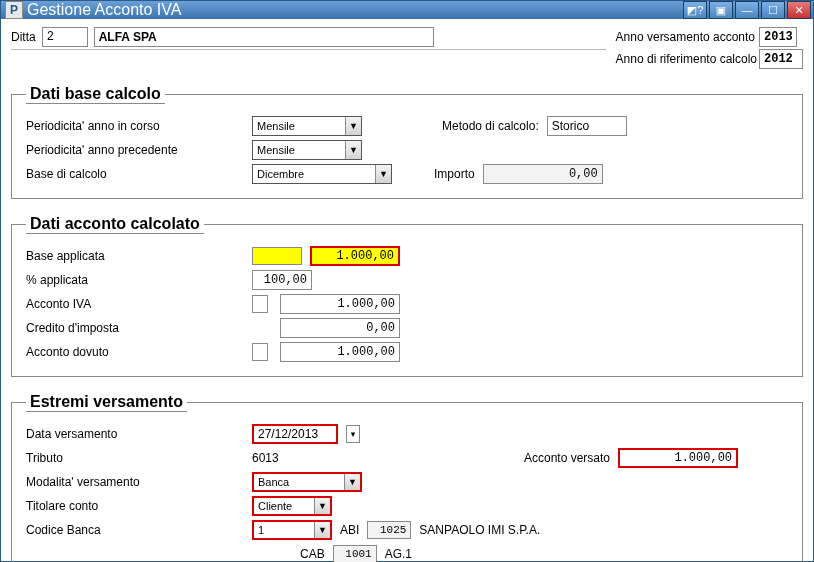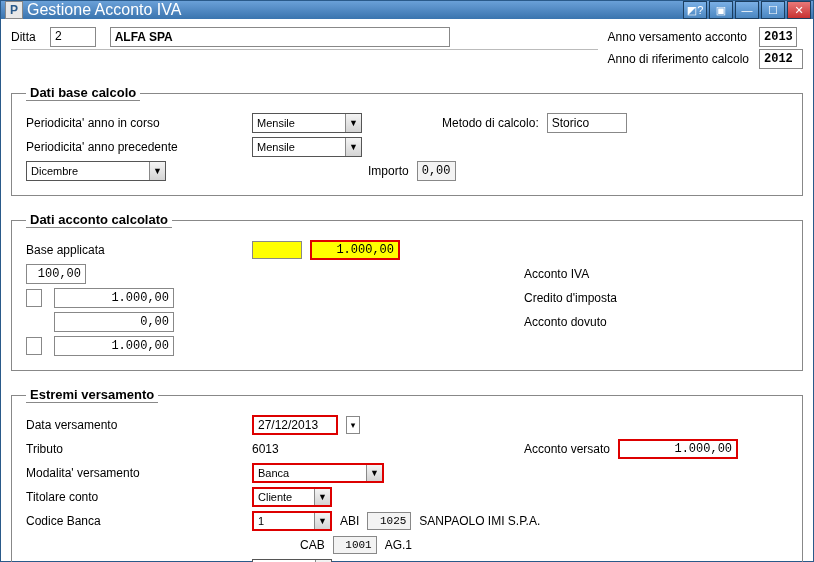--- a/index.html
+++ b/index.html
@@ -58,29 +58,29 @@
   }
   .toprow {
     display: flex;
     align-items: flex-start;
     gap: 10px;
     margin-bottom: 10px;
   }
   .toprow .left {
     display: flex;
     align-items: center;
-    gap: 14px;
+    gap: 6px;
     border-bottom: 1px solid #bbb;
     padding-bottom: 2px;
     flex: 1;
   }
   .toprow .right {
     display: grid;
     grid-template-columns: auto auto;
-    gap: 2px 10px;
+    gap: 2px 2px;
     align-items: center;
   }
   .lbl { font-size: 12px; }
   .field, .ro {
     border: 1px solid #888;
     background: #fff;
     height: 20px;
     padding: 1px 4px;
     font-family: inherit;
     font-size: 12px;
@@ -90,21 +90,21 @@
   .bold { font-weight: bold; }
   fieldset {
     border: 1px solid #888;
     margin: 6px 0 10px 0;
     padding: 10px 14px 12px 14px;
     position: relative;
   }
   legend {
     padding: 0 4px;
     font-weight: bold;
-    font-size: 13px;
+    font-size: 16px;
     color: #000;
     border-bottom: 1px solid #888;
   }
   .grid {
     display: grid;
     grid-template-columns: 220px 110px 60px 1fr;
     grid-auto-rows: 24px;
     align-items: center;
     column-gap: 6px;
   }
@@ -196,20 +196,21 @@
         </div>
 
         <span class="lbl">Periodicita' anno precedente</span>
         <div class="sel" style="width:110px">
           <span>Mensile</span>
           <span class="caret">▼</span>
         </div>
         <span></span>
           <span></span>
 
+        <span class="lbl">Base di calcolo</span>
         <div class="sel" style="width:140px">
           <span>Dicembre</span>
           <span class="caret">▼</span>
         </div>
         <span></span>
         <div class="row-inline">
           <span class="lbl">Importo</span>
           <span class="ro num-right" style="width:120px;background:#f3f3f3;justify-content:flex-end">0,00</span>
         </div>
       </div>
@@ -219,20 +220,21 @@
       <legend>Dati acconto calcolato</legend>
       <div class="grid2">
         <span class="lbl">Base applicata</span>
         <div class="row-inline">
           <span style="width:50px;height:18px;border:1px solid #888;background:#ffff00;display:inline-block"></span>
           <span class="ro num-right hilite-yellow" style="width:90px;justify-content:flex-end">1.000,00</span>
         </div>
         <span></span>
           <span></span>
 
+        <span class="lbl">% applicata</span>
         <span class="ro num-right" style="width:60px;justify-content:flex-end">100,00</span>
         <span></span>
           <span></span>
 
         <span class="lbl">Acconto IVA</span>
         <div class="row-inline">
           <span class="small-box"></span>
           <span class="ro num-right" style="width:120px;justify-content:flex-end">1.000,00</span>
         </div>
         <span></span>
@@ -269,21 +271,21 @@
 
         <span class="lbl">Tributo</span>
         <span class="lbl">6013</span>
         <span></span>
         <div class="row-inline">
           <span class="lbl">Acconto versato</span>
           <span class="ro num-right hilite-red" style="width:120px;justify-content:flex-end">1.000,00</span>
         </div>
 
         <span class="lbl">Modalita' versamento</span>
-        <div class="sel hilite-red" style="width:132px">
+        <div class="sel hilite-red" style="width:110px">
           <span>Banca</span>
           <span class="caret">▼</span>
         </div>
         <span></span>
           <span></span>
 
         <span class="lbl">Titolare conto</span>
         <div class="sel hilite-red" style="width:80px">
           <span>Cliente</span>
           <span class="caret">▼</span>

